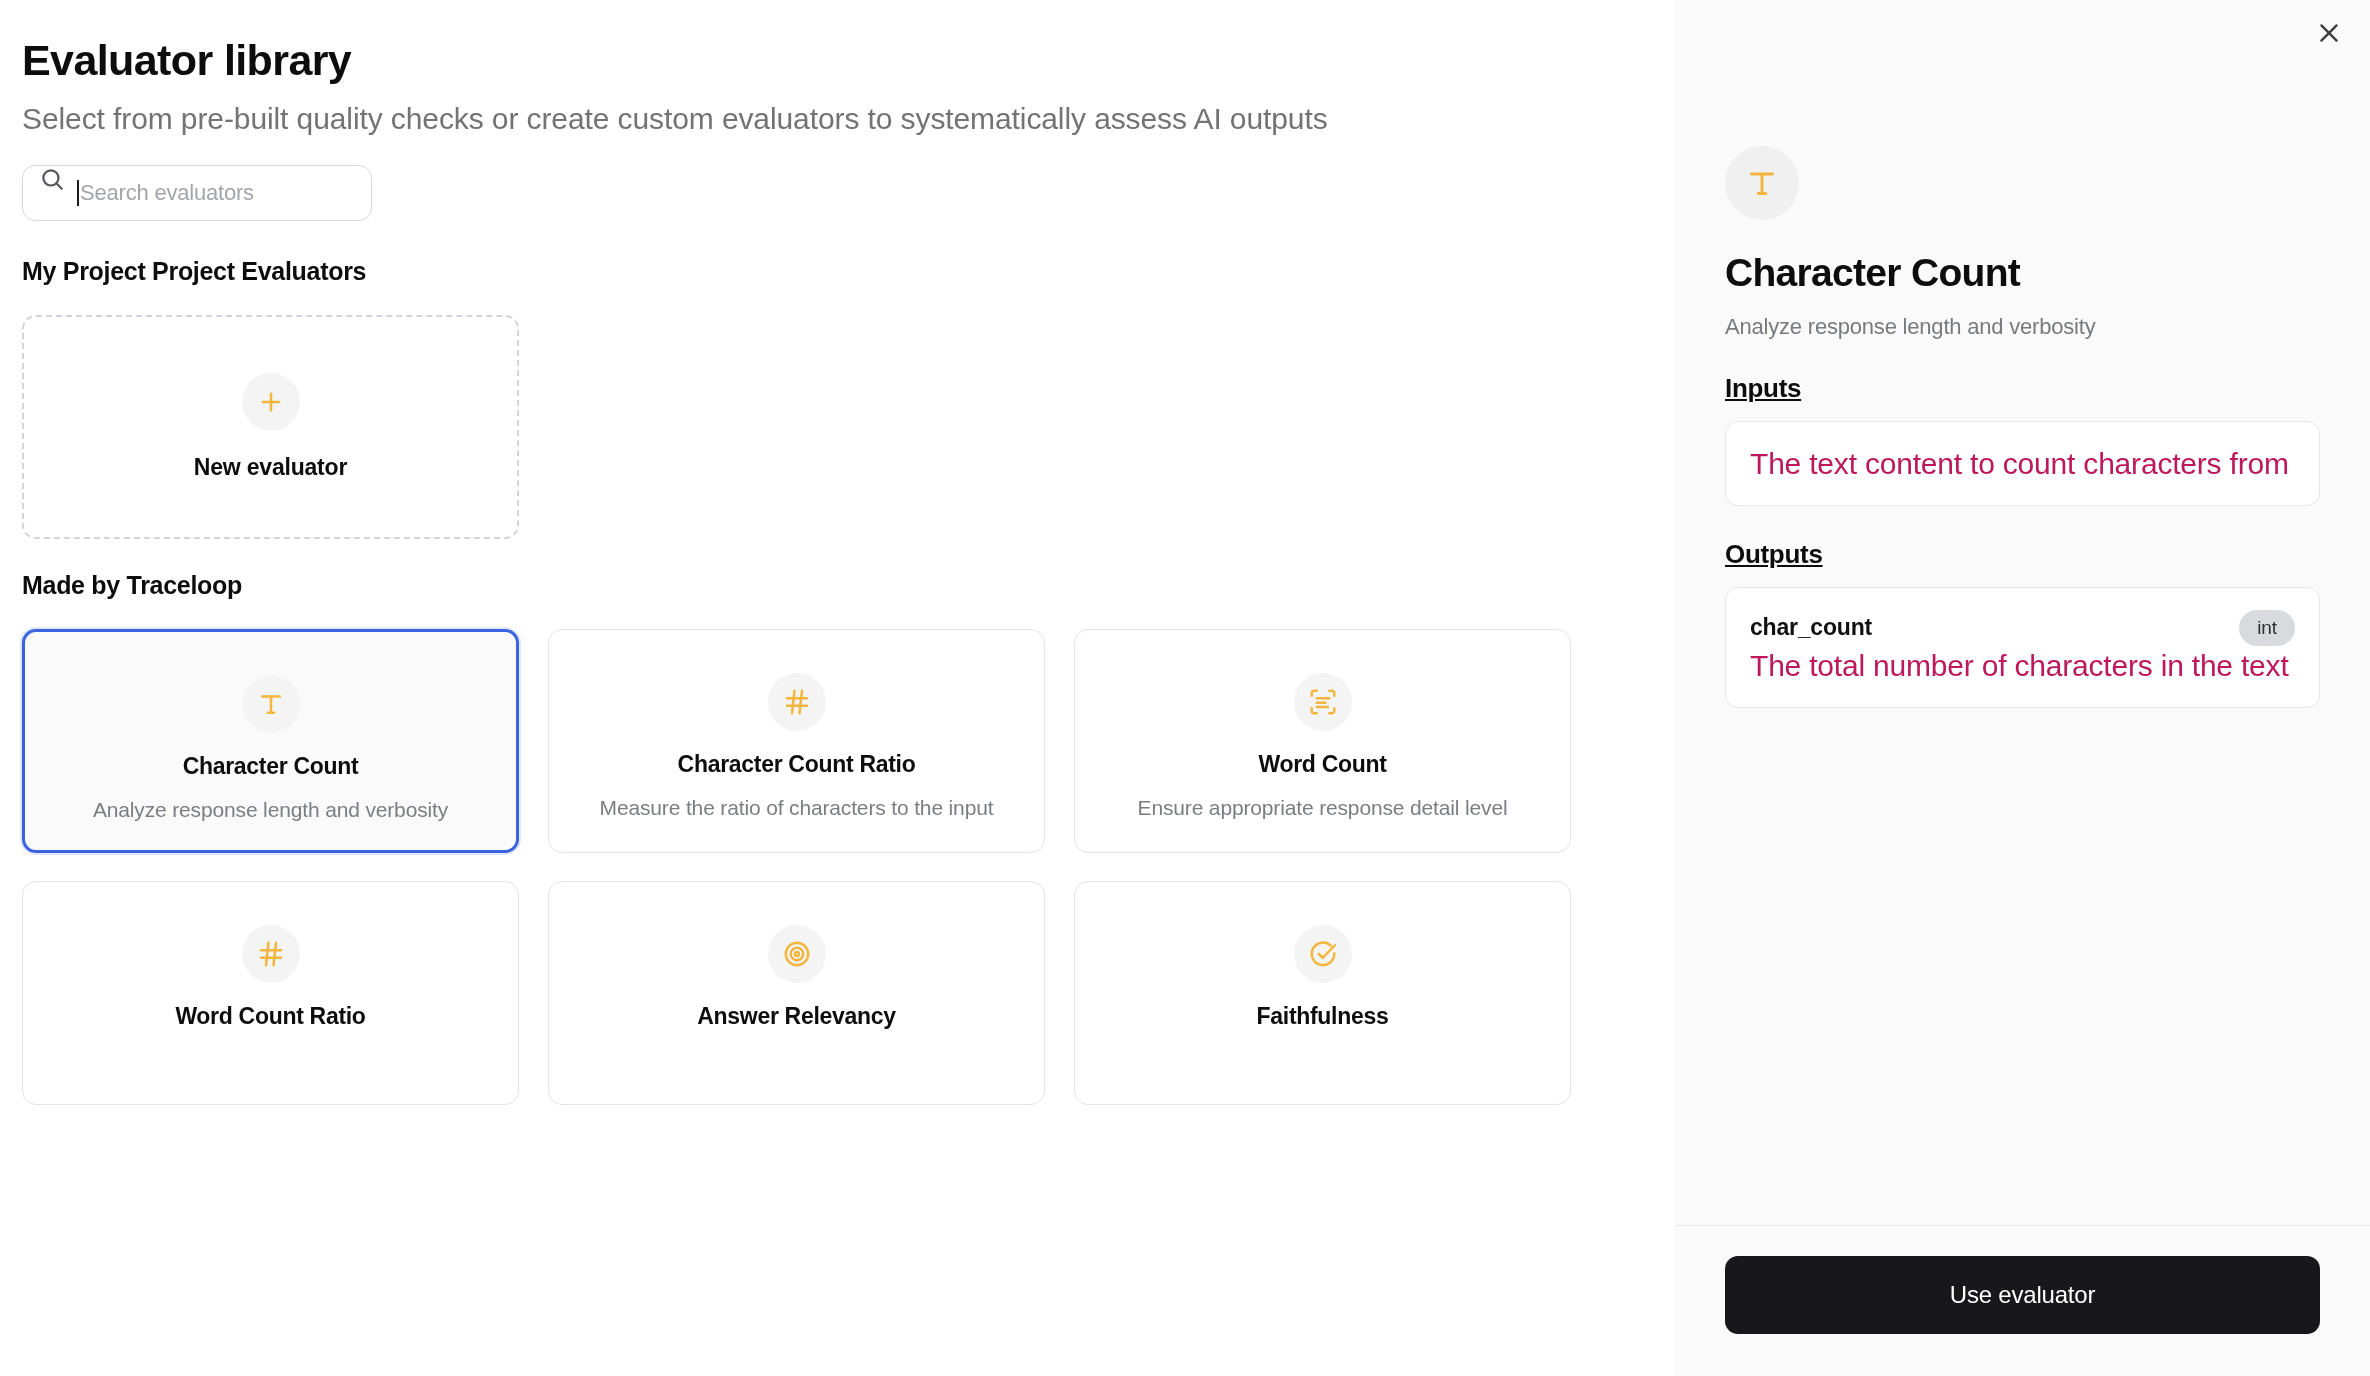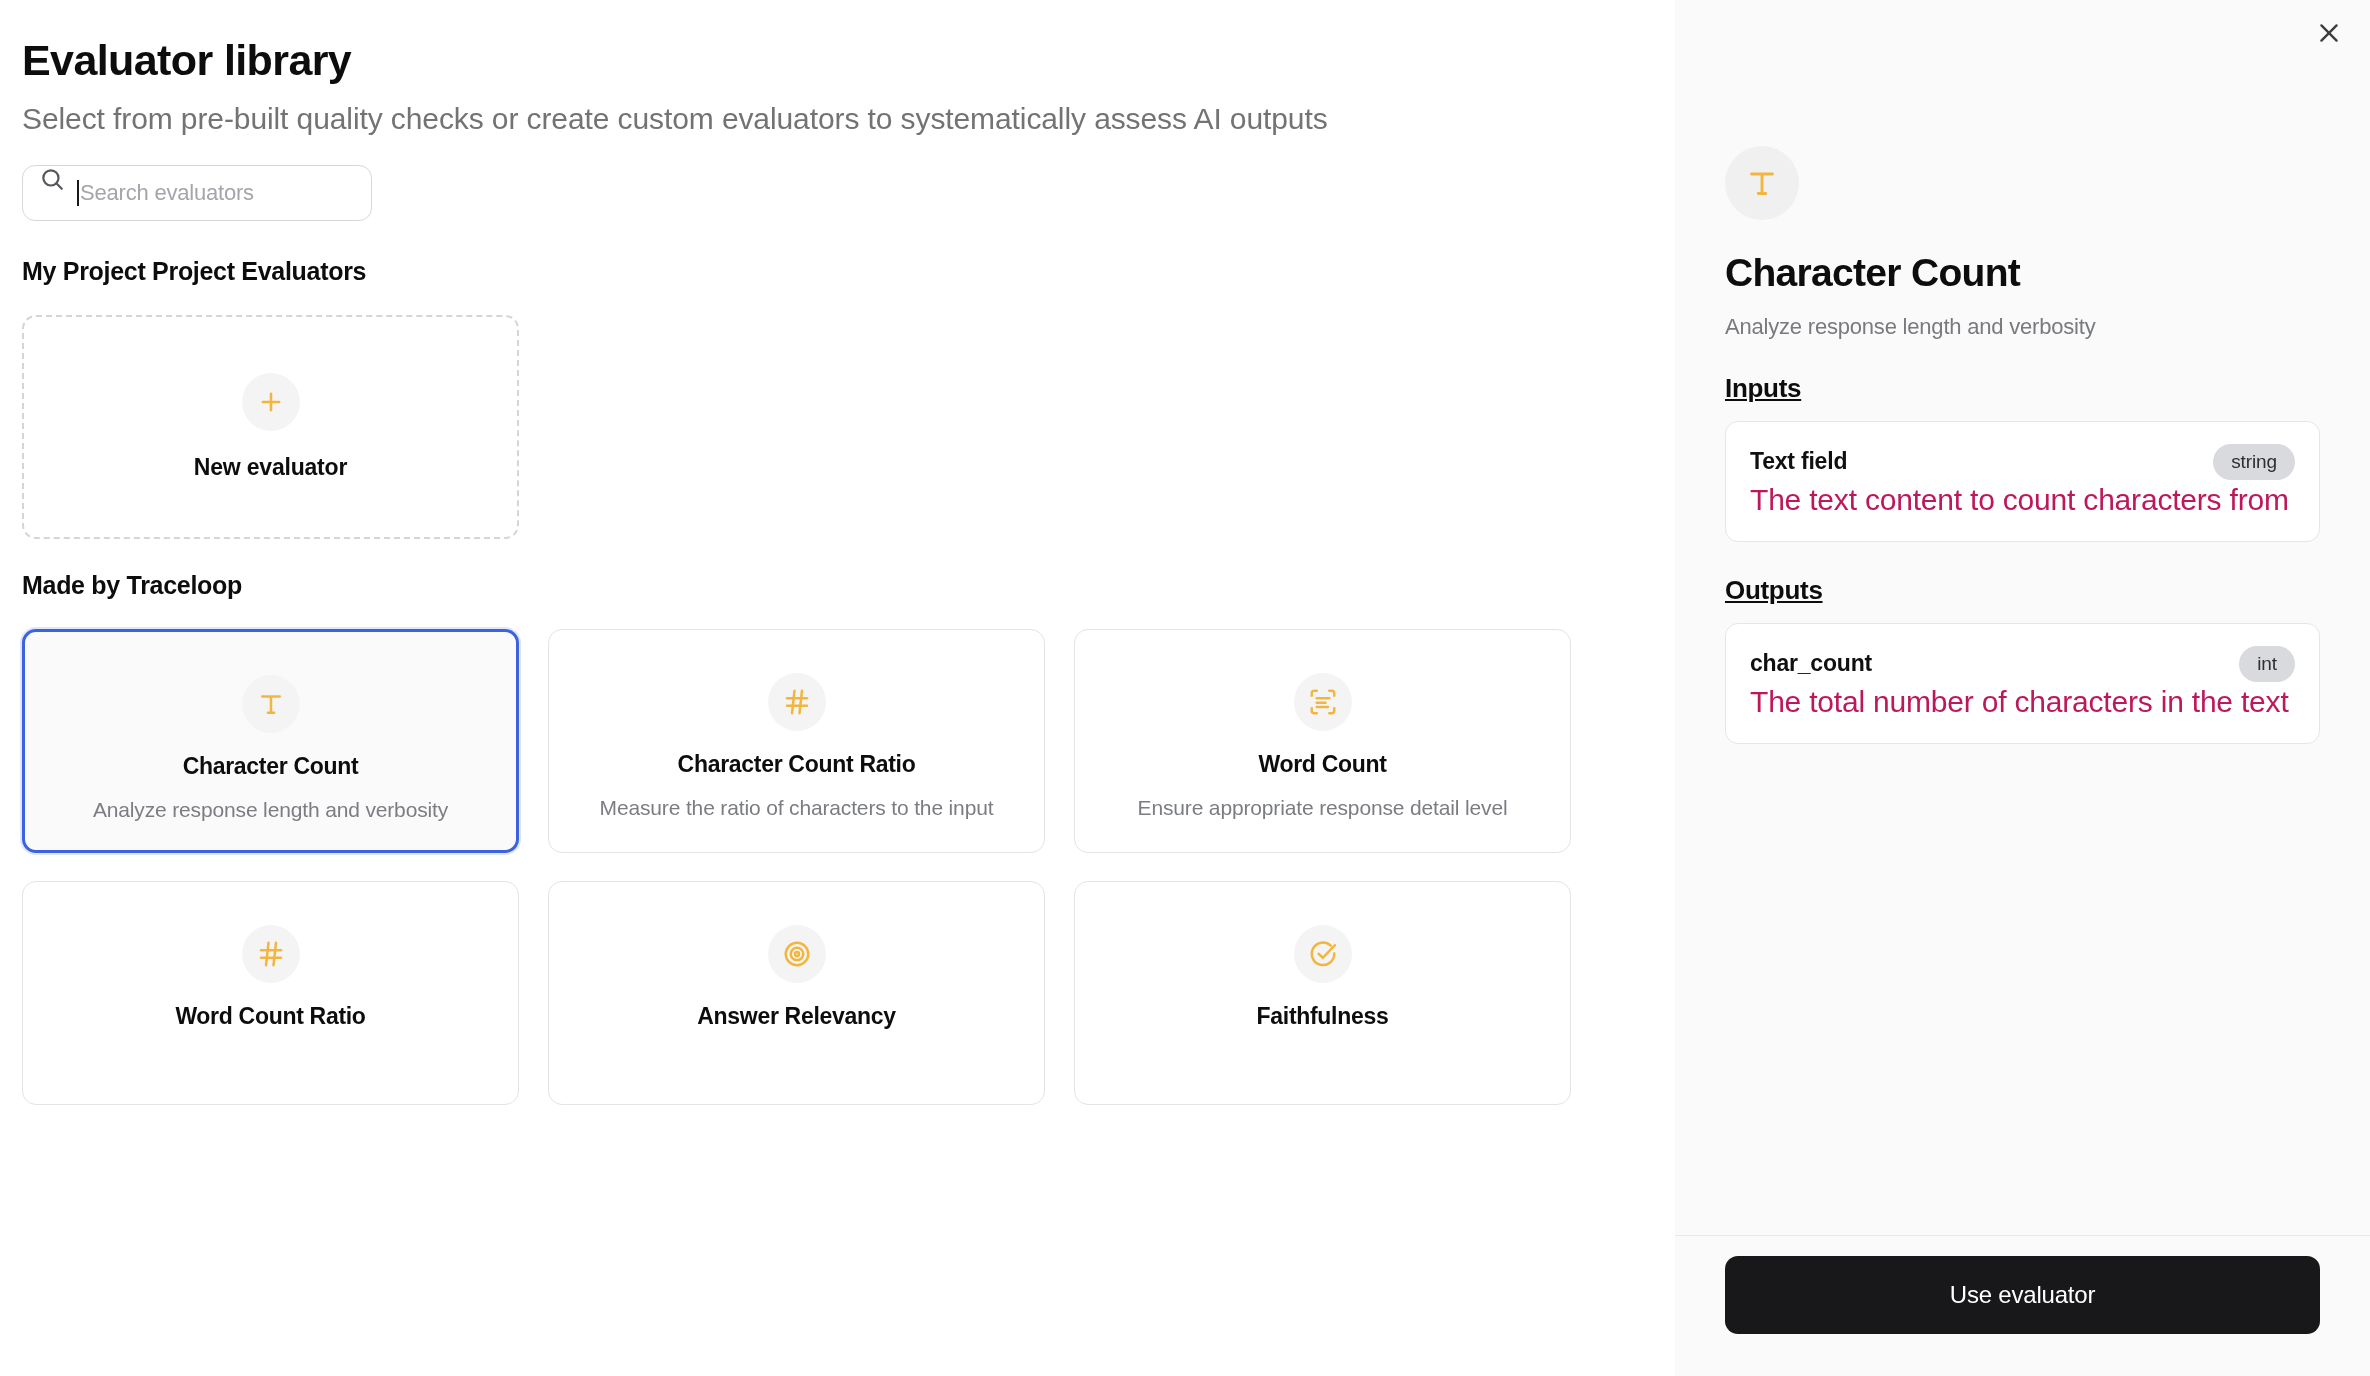--- a/index.html
+++ b/index.html
@@ -230,21 +230,21 @@
   }
   .io-desc {
     margin-top: 3px;
     font-size: 30px;
     color: #be185d;
     letter-spacing: -0.2px;
   }
 
   .panel-footer {
     border-top: 1.4px solid #e8e8ea;
-    padding: 20px 50px 42px 50px;
+    padding: 30px 50px 42px 50px;
   }
   .use-btn {
     width: 100%;
     height: 78px;
     background: #18181b;
     color: #ffffff;
     border: none;
     border-radius: 13px;
     font-size: 24px;
     font-family: "Liberation Sans", sans-serif;
@@ -392,24 +392,20 @@
             <path d="M5 6h14M12 6v13M9.5 19h5"></path>
           </svg>
         </span>
       </div>
 
       <h2 class="panel-title">Character Count</h2>
       <p class="panel-desc">Analyze response length and verbosity</p>
 
       <h3 class="panel-section-title">Inputs</h3>
       <div class="io-card">
-        <div class="io-row">
-          <span class="io-name">Text field</span>
-          <span class="io-type">string</span>
-        </div>
         <div class="io-desc">The text content to count characters from</div>
       </div>
 
       <h3 class="panel-section-title">Outputs</h3>
       <div class="io-card">
         <div class="io-row">
           <span class="io-name">char_count</span>
           <span class="io-type">int</span>
         </div>
         <div class="io-desc">The total number of characters in the text</div>

